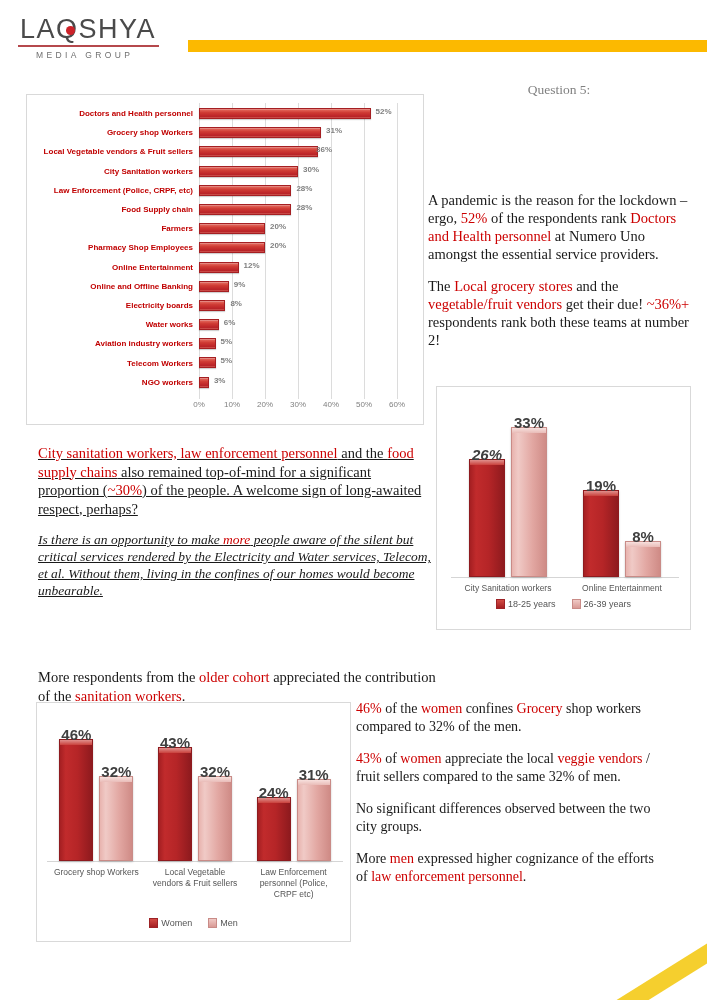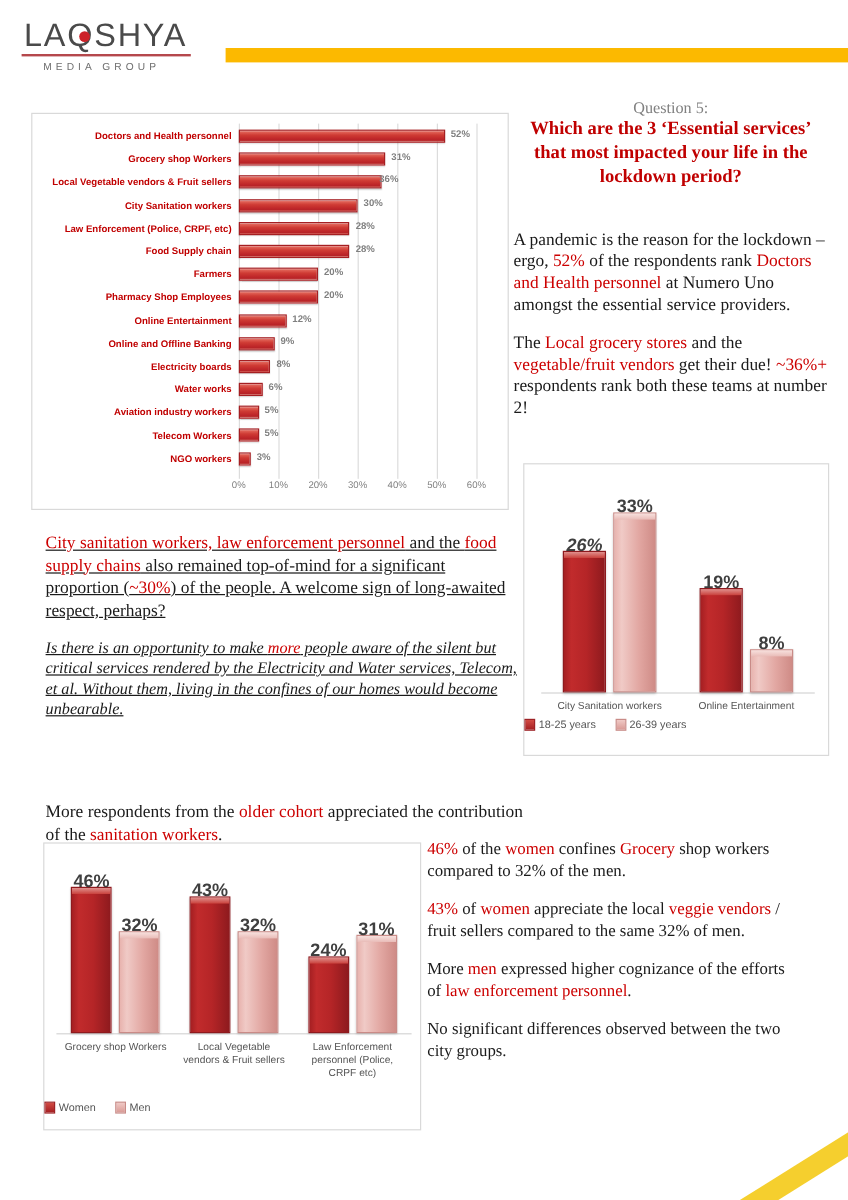--- a/index.html
+++ b/index.html
@@ -103,21 +103,21 @@
     font-family:"Liberation Sans", sans-serif;font-weight:bold;
     font-size:15px;color:#3f3f3f;white-space:nowrap;
   }
   .vcat{
     position:absolute;transform:translateX(-50%);text-align:center;
     font-family:"Liberation Sans", sans-serif;font-size:8.5px;color:#555;
     line-height:11px;
   }
   .vbase{position:absolute;background:#d5d5d5;height:1px;}
   .vlegend{
-    position:absolute;left:0;width:100%;display:flex;
+    position:absolute;left:0;width:100%;display:flex;justify-content:center;
     gap:16px;font-family:"Liberation Sans", sans-serif;font-size:9px;color:#555;
   }
   .vlegend div{display:flex;align-items:center;gap:3px;}
   .swatch{width:7px;height:8px;display:inline-block;border:1px solid #9d2226;}
   .swatch.dark{background:linear-gradient(to bottom,#d24b44,#a51f22);}
   .swatch.light{background:linear-gradient(to bottom,#f0cac6,#d99a95);border-color:#c98b87;}
 
   #chart-age{left:436px;top:386px;width:255px;height:244px;}
   #chart-gender{left:36px;top:702px;width:315px;height:240px;}
 
@@ -277,21 +277,20 @@
       <span style="left: 66px;">20%</span>
       <span style="left: 99px;">30%</span>
       <span style="left: 132px;">40%</span>
       <span style="left: 165px;">50%</span>
       <span style="left: 198px;">60%</span>
     </div>
 </div>
 
 <div class="txt" id="q-block">
   <div class="q-num">Question 5:</div>
-  <div class="q-title">Which are the 3 ‘Essential services’ that most impacted your life in the lockdown period?</div>
 </div>
 
 <div class="txt" id="right-para">
   <p><span>A pandemic is the reason for the lockdown – ergo, </span><span class="r">52%</span><span> of the respondents rank </span><span class="r">Doctors and Health personnel</span><span> at Numero Uno amongst the essential service providers.</span></p>
   <p><span>The </span><span class="r">Local grocery stores</span><span> and the </span><span class="r">vegetable/fruit vendors</span><span> get their due! </span><span class="r">~36%+</span><span> respondents rank both these teams at number 2!</span></p>
 </div>
 
 <div class="card" id="chart-age">
     <div class="vbase" style="left: 14px; top: 190px; width: 228px;"></div>
     <div class="vcol dark" style="left: 32px; top: 71.5556px; width: 36px; height: 118.444px; bottom: auto;"></div>
@@ -350,19 +349,19 @@
       <div>
         <span class="swatch light"></span>
         <span>Men</span>
       </div>
     </div>
   </div>
 
 <div class="txt" id="bottom-right">
   <p><span class="r">46%</span><span> of the </span><span class="r">women</span><span> confines </span><span class="r">Grocery</span><span> shop workers compared to 32% of the men.</span></p>
   <p><span class="r">43%</span><span> of </span><span class="r">women</span><span> appreciate the local </span><span class="r">veggie vendors</span><span> / fruit sellers compared to the same 32% of men.</span></p>
+  <p>No significant differences observed between the two city groups.</p>
   <p><span>More </span><span class="r">men</span><span> expressed higher cognizance of the efforts of </span><span class="r">law enforcement personnel</span><span>.</span></p>
-  <p>No significant differences observed between the two city groups.</p>
 </div>
 
 <div class="corner-stripe">
     <i></i>
   </div>
 
 </body></html>

